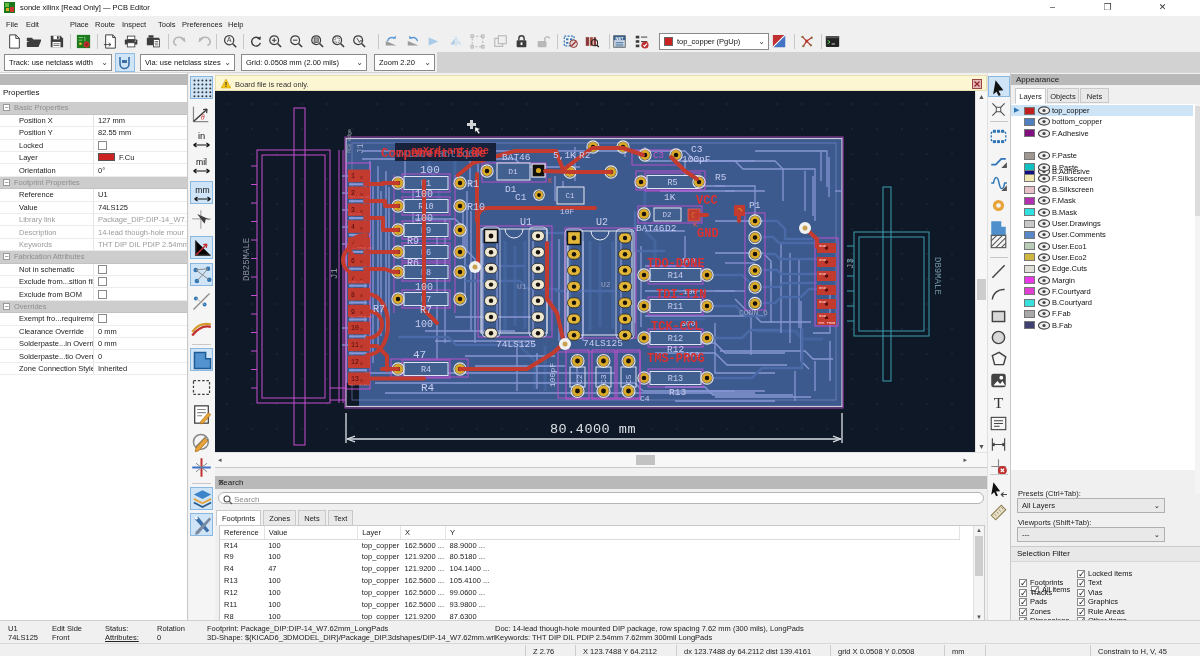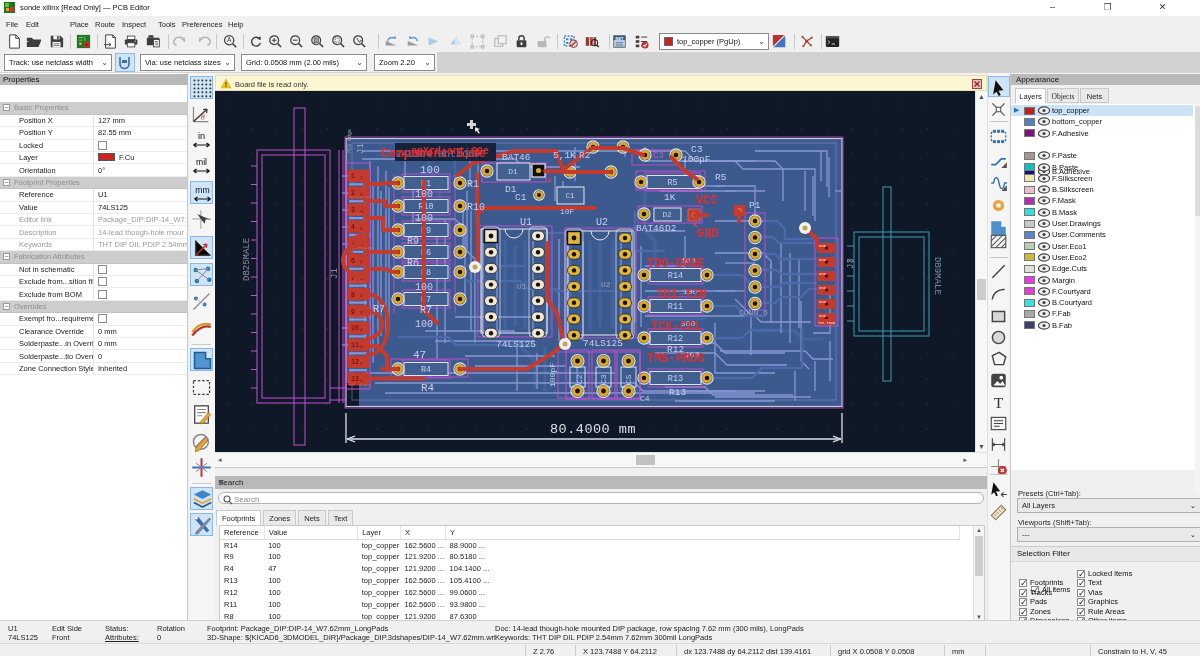--- a/index.html
+++ b/index.html
@@ -18,21 +18,21 @@
 #toolbar2 { position:absolute; left:0; top:52px; width:1200px; height:21px; background:#f0f0f0; border-bottom:1px solid #d5d5d5; }
 #toolbar2 .dock2 { position:absolute; left:437px; top:0; width:763px; height:20px; background:#d2d2d2; }
 .tb-icon { position:absolute; top:3px; width:15px; height:15px; }
 .tb-icon svg { width:15px; height:15px; }
 .tb-sep { position:absolute; top:3px; width:1px; height:15px; background:#c8c8c8; }
 .combo { position:absolute; top:2px; height:17px; background:#fff; border:1px solid #8a8a8a; font-size:7.5px; color:#111; line-height:15px; padding-left:4px; }
 .combo .chev { position:absolute; right:3px; top:0px; color:#444; font-size:8px; }
 
 #leftpanel { position:absolute; left:0; top:73px; width:188px; height:547px; background:#fff; border-right:1px solid #c8c8c8; }
 #lp-head { position:absolute; left:0; top:1px; width:188px; height:11px; background:#b9b9b9; }
-#lp-head span { position:absolute; left:3px; top:1px; font-size:8px; color:#111; }
+#lp-head span { position:absolute; left:3px; top:14px; font-size:8px; color:#111; }
 #lp-foot { position:absolute; left:0; top:12px; width:188px; height:17px; background:#f7f7f7; }
 #lp-foot span { position:absolute; left:4px; top:4px; font-size:8px; color:#1a1a1a; }
 table.props { position:absolute; left:0; top:29px; width:187px; border-collapse:collapse; table-layout:fixed; }
 table.props td { height:12.4px; font-size:7.5px; color:#1c1c1c; border-bottom:1px solid #ececec; padding:0 0 0 4px; vertical-align:middle; white-space:nowrap; overflow:hidden; }
 table.props td.lab { width:91px; padding-left:19px; border-right:1px solid #e4e4e4; }
 table.props tr.sect td { background:#cdcdcd; color:#8f8f8f; border-bottom:1px solid #c2c2c2; padding-left:14px; position:relative; }
 table.props tr.sect td .exp { position:absolute; left:3px; top:2px; width:7px; height:7px; border:1px solid #9a9a9a; background:#fff; color:#555; font-size:7px; line-height:5px; text-align:center; }
 table.props td.grey { color:#9a9a9a; }
 .cbx { display:inline-block; width:9px; height:9px; border:1px solid #8a8a8a; background:#fff; vertical-align:-2px; }
 .cbx.chk { position:relative; }
@@ -71,21 +71,21 @@
 .rtab { position:absolute; top:15px; height:15px; font-size:7.5px; line-height:15px; text-align:center; background:#e9e9e9; border:1px solid #c9c9c9; color:#222; }
 .rtab.sel { background:#fff; border-bottom:1px solid #fff; height:16px; }
 #layers { position:absolute; left:0; top:31px; width:189px; height:366px; background:#fff; }
 .lrow { position:absolute; left:0; width:182px; height:11.3px; }
 .lrow.sel { background:#cde3f6; }
 .lrow .sw { position:absolute; left:13px; top:1.5px; width:11px; height:8px; border:1px solid #777; }
 .lrow .eye { position:absolute; left:27px; top:1px; width:12px; height:9px; }
 .lrow .nm { position:absolute; left:41px; top:1px; font-size:7.5px; color:#111; }
 #ldo { position:absolute; left:0; top:397px; width:189px; height:17px; background:#f0f0f0; border-top:1px solid #d5d5d5; border-bottom:1px solid #d5d5d5; }
 .rp-lab { position:absolute; left:7px; font-size:7.5px; color:#222; }
-.rp-combo { position:absolute; left:6px; width:184px; height:15px; background:#e9e9e9; border:1px solid #b0b0b0; font-size:7.5px; line-height:13px; padding-left:4px; color:#222; }
+.rp-combo { position:absolute; left:6px; width:148px; height:15px; background:#e9e9e9; border:1px solid #b0b0b0; font-size:7.5px; line-height:13px; padding-left:4px; color:#222; }
 #selfilter { position:absolute; left:0; top:473px; width:189px; height:74px; background:#f0f0f0; border-top:1px solid #c9c9c9; }
 #sf-head { position:absolute; left:0; top:0; width:189px; height:15px; background:#e8e8e8; border-bottom:1px solid #d8d8d8; }
 #sf-head span { position:absolute; left:6px; top:2px; font-size:8px; color:#111; }
 .sf-item { position:absolute; font-size:7.5px; color:#111; }
 .sf-item .cbx { width:8px; height:8px; margin-right:3px; }
 
 #status1 { position:absolute; left:0; top:620px; width:1200px; height:23px; background:#f0f0f0; border-top:1px solid #d0d0d0; font-size:7.5px; color:#222; }
 #status1 div { position:absolute; white-space:nowrap; }
 #status2 { position:absolute; left:0; top:643px; width:1200px; height:13px; background:#f0f0f0; border-top:1px solid #d8d8d8; font-size:7.5px; color:#222; }
 #status2 div { position:absolute; top:3px; white-space:nowrap; }
@@ -349,21 +349,21 @@
           </tr>
       <tr>
             <td class="lab">Reference</td>
             <td>U1</td>
           </tr>
       <tr>
             <td class="lab">Value</td>
             <td>74LS125</td>
           </tr>
       <tr>
-            <td class="lab grey">Editor link</td>
+            <td class="lab grey">Library link</td>
             <td class="grey">Package_DIP:DIP-14_W7.62</td>
           </tr>
       <tr>
             <td class="lab grey">Description</td>
             <td class="grey">14-lead though-hole mour</td>
           </tr>
       <tr>
             <td class="lab grey">Keywords</td>
             <td class="grey">THT DIP DIL PDIP 2.54mm</td>
           </tr>
@@ -1332,21 +1332,21 @@
         <div style="position:absolute;left:2px;bottom:1px;color:#555;font-size:6px;">▼</div>
       </div>
     </div>
   </div>
 
   <div id="rightpanel">
     <div id="rp-head">
         <span>Appearance</span>
       </div>
     <div class="rtab sel" style="left:4px; width:31px;">Layers</div>
-    <div class="rtab" style="left:36px; width:32px;font-family:Liberation Serif, serif;">Objects</div>
+    <div class="rtab" style="left:36px; width:32px;">Objects</div>
     <div class="rtab" style="left:69px; width:29px;">Nets</div>
     <div id="layers">
         <div class="lrow sel" style="top:1px;">
           <span style="position:absolute;left:3px;top:1px;color:#2e75b6;font-size:7px;">▶</span>
           <span class="sw" style="background:#c02020;"></span>
           <span class="eye"><svg width="12" height="9" viewBox="0 0 12 9">
               <ellipse cx="6" cy="4.5" rx="5.6" ry="3.6" fill="#f0f0f0" stroke="#444" stroke-width="1.2"></ellipse>
               <circle cx="6" cy="4.5" r="1.6" fill="#444"></circle>
             </svg></span>
           <span class="nm">top_copper</span>

